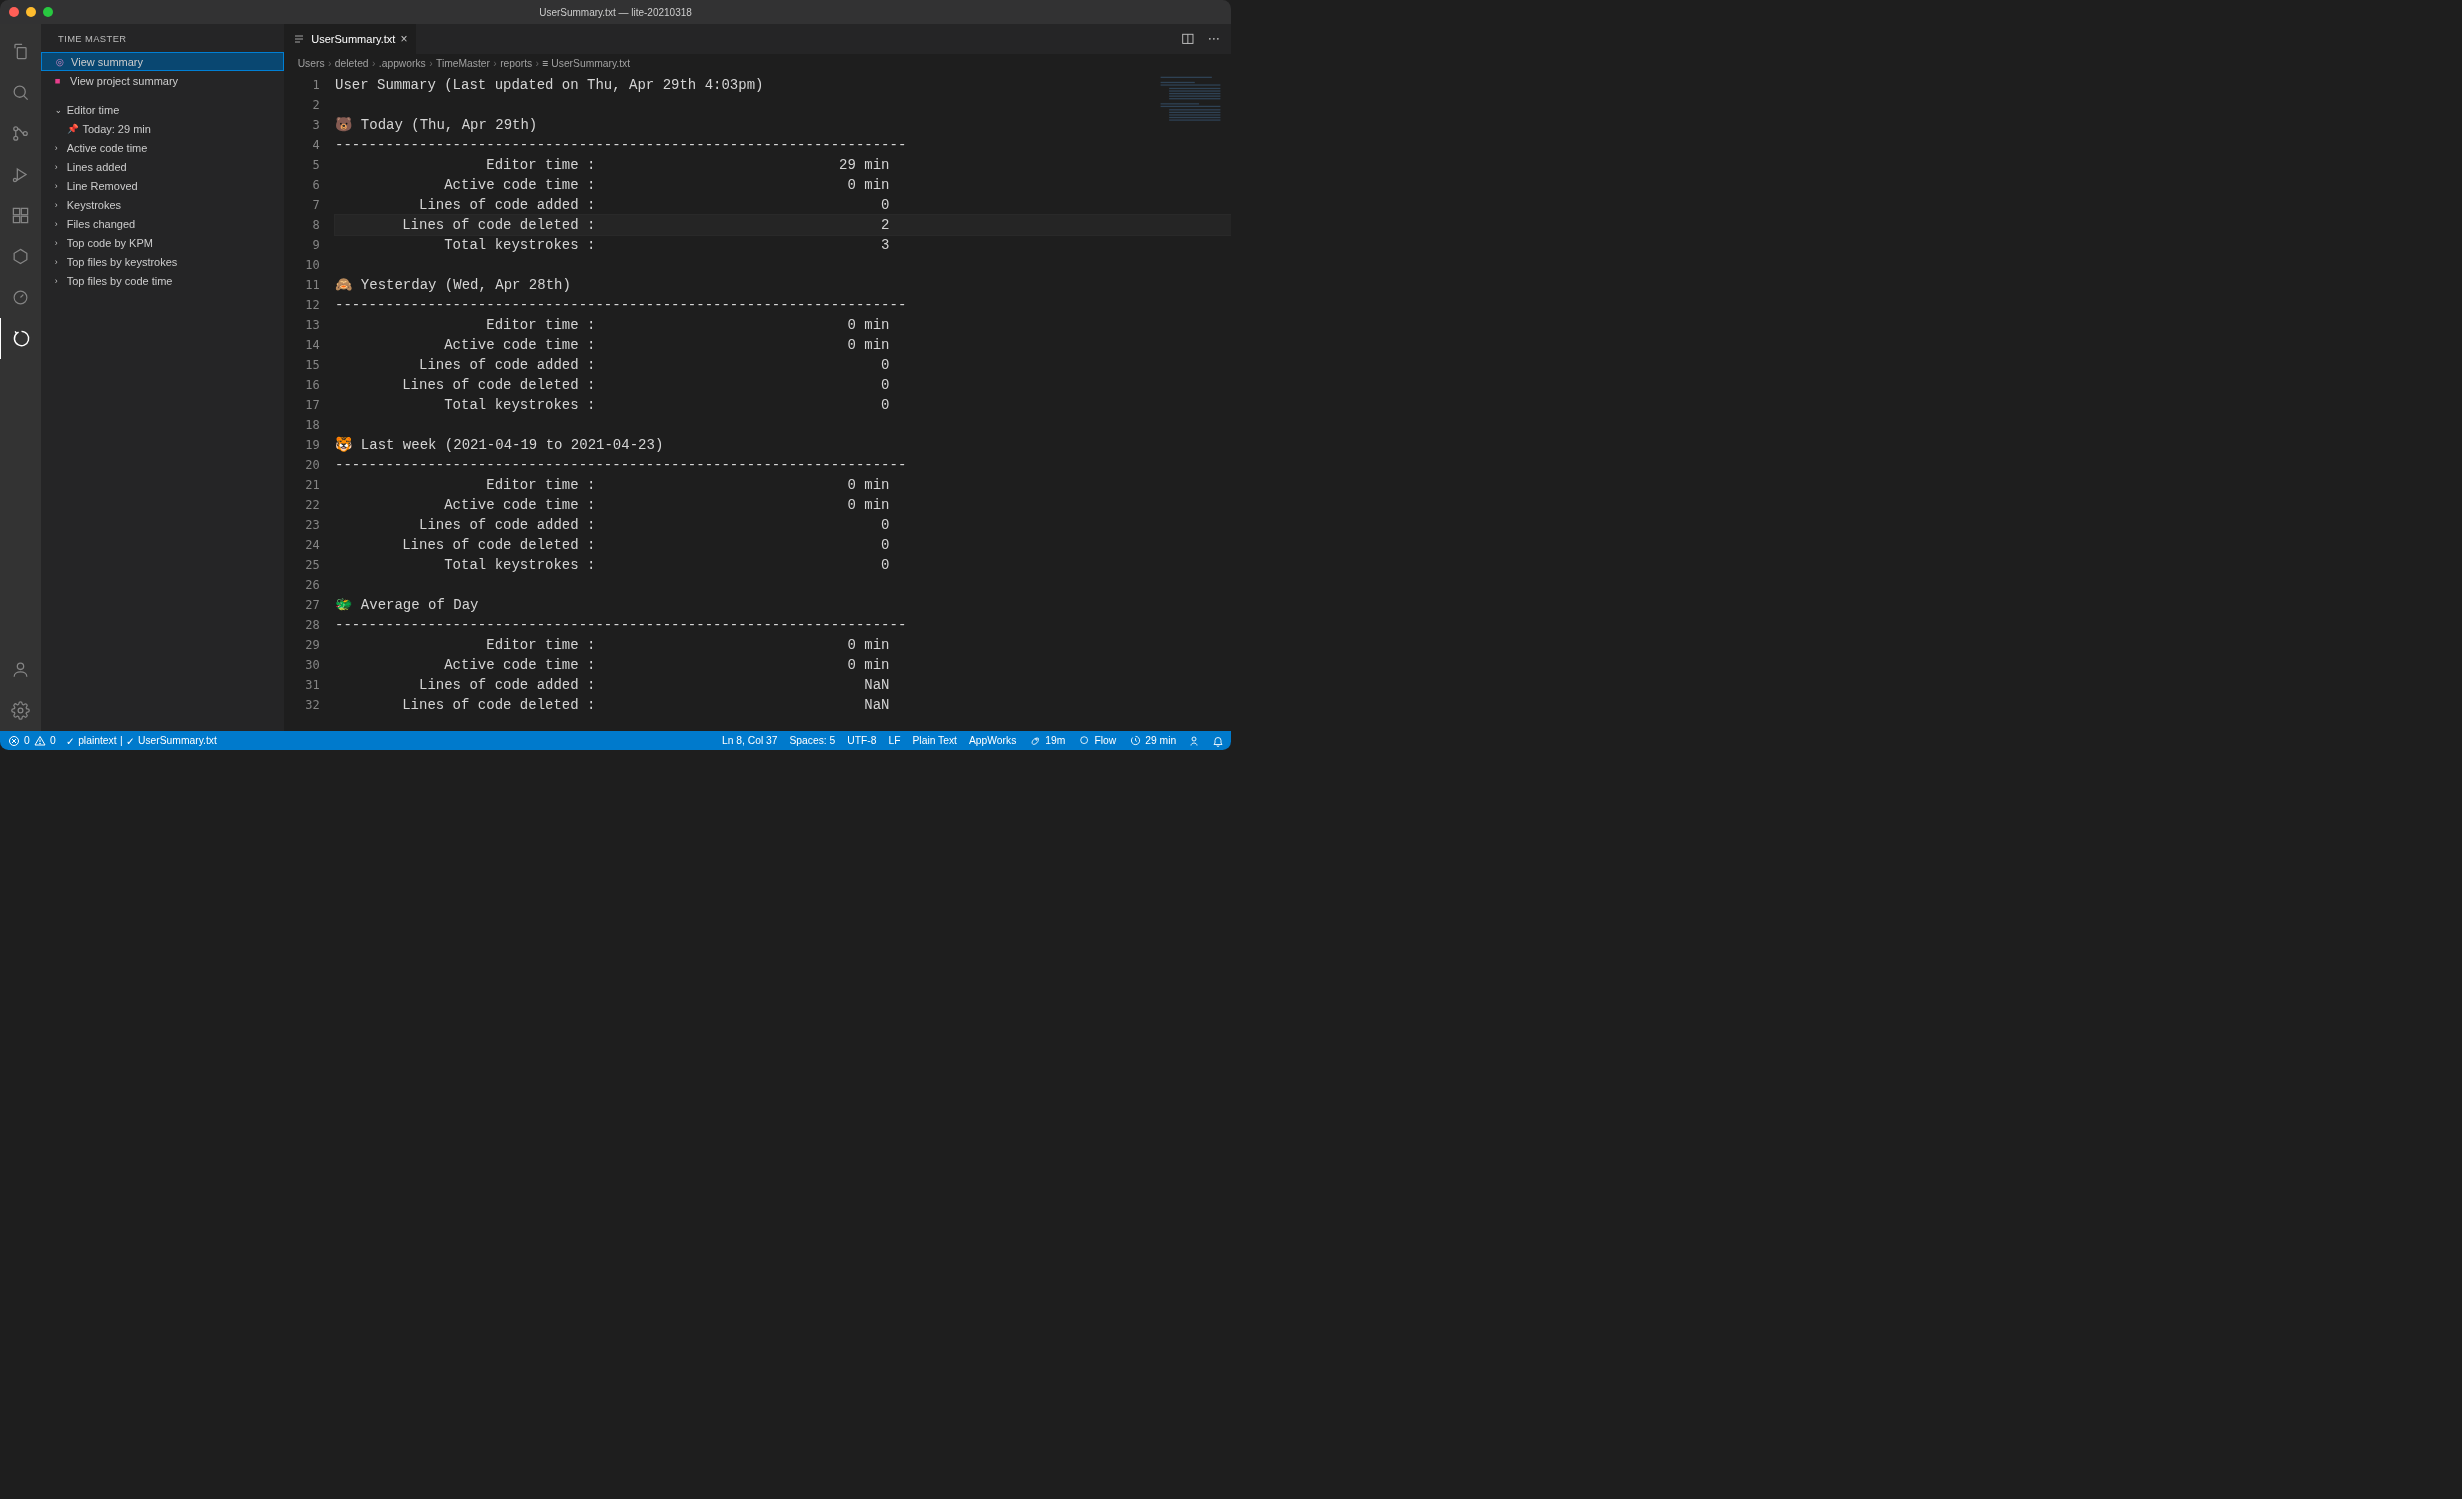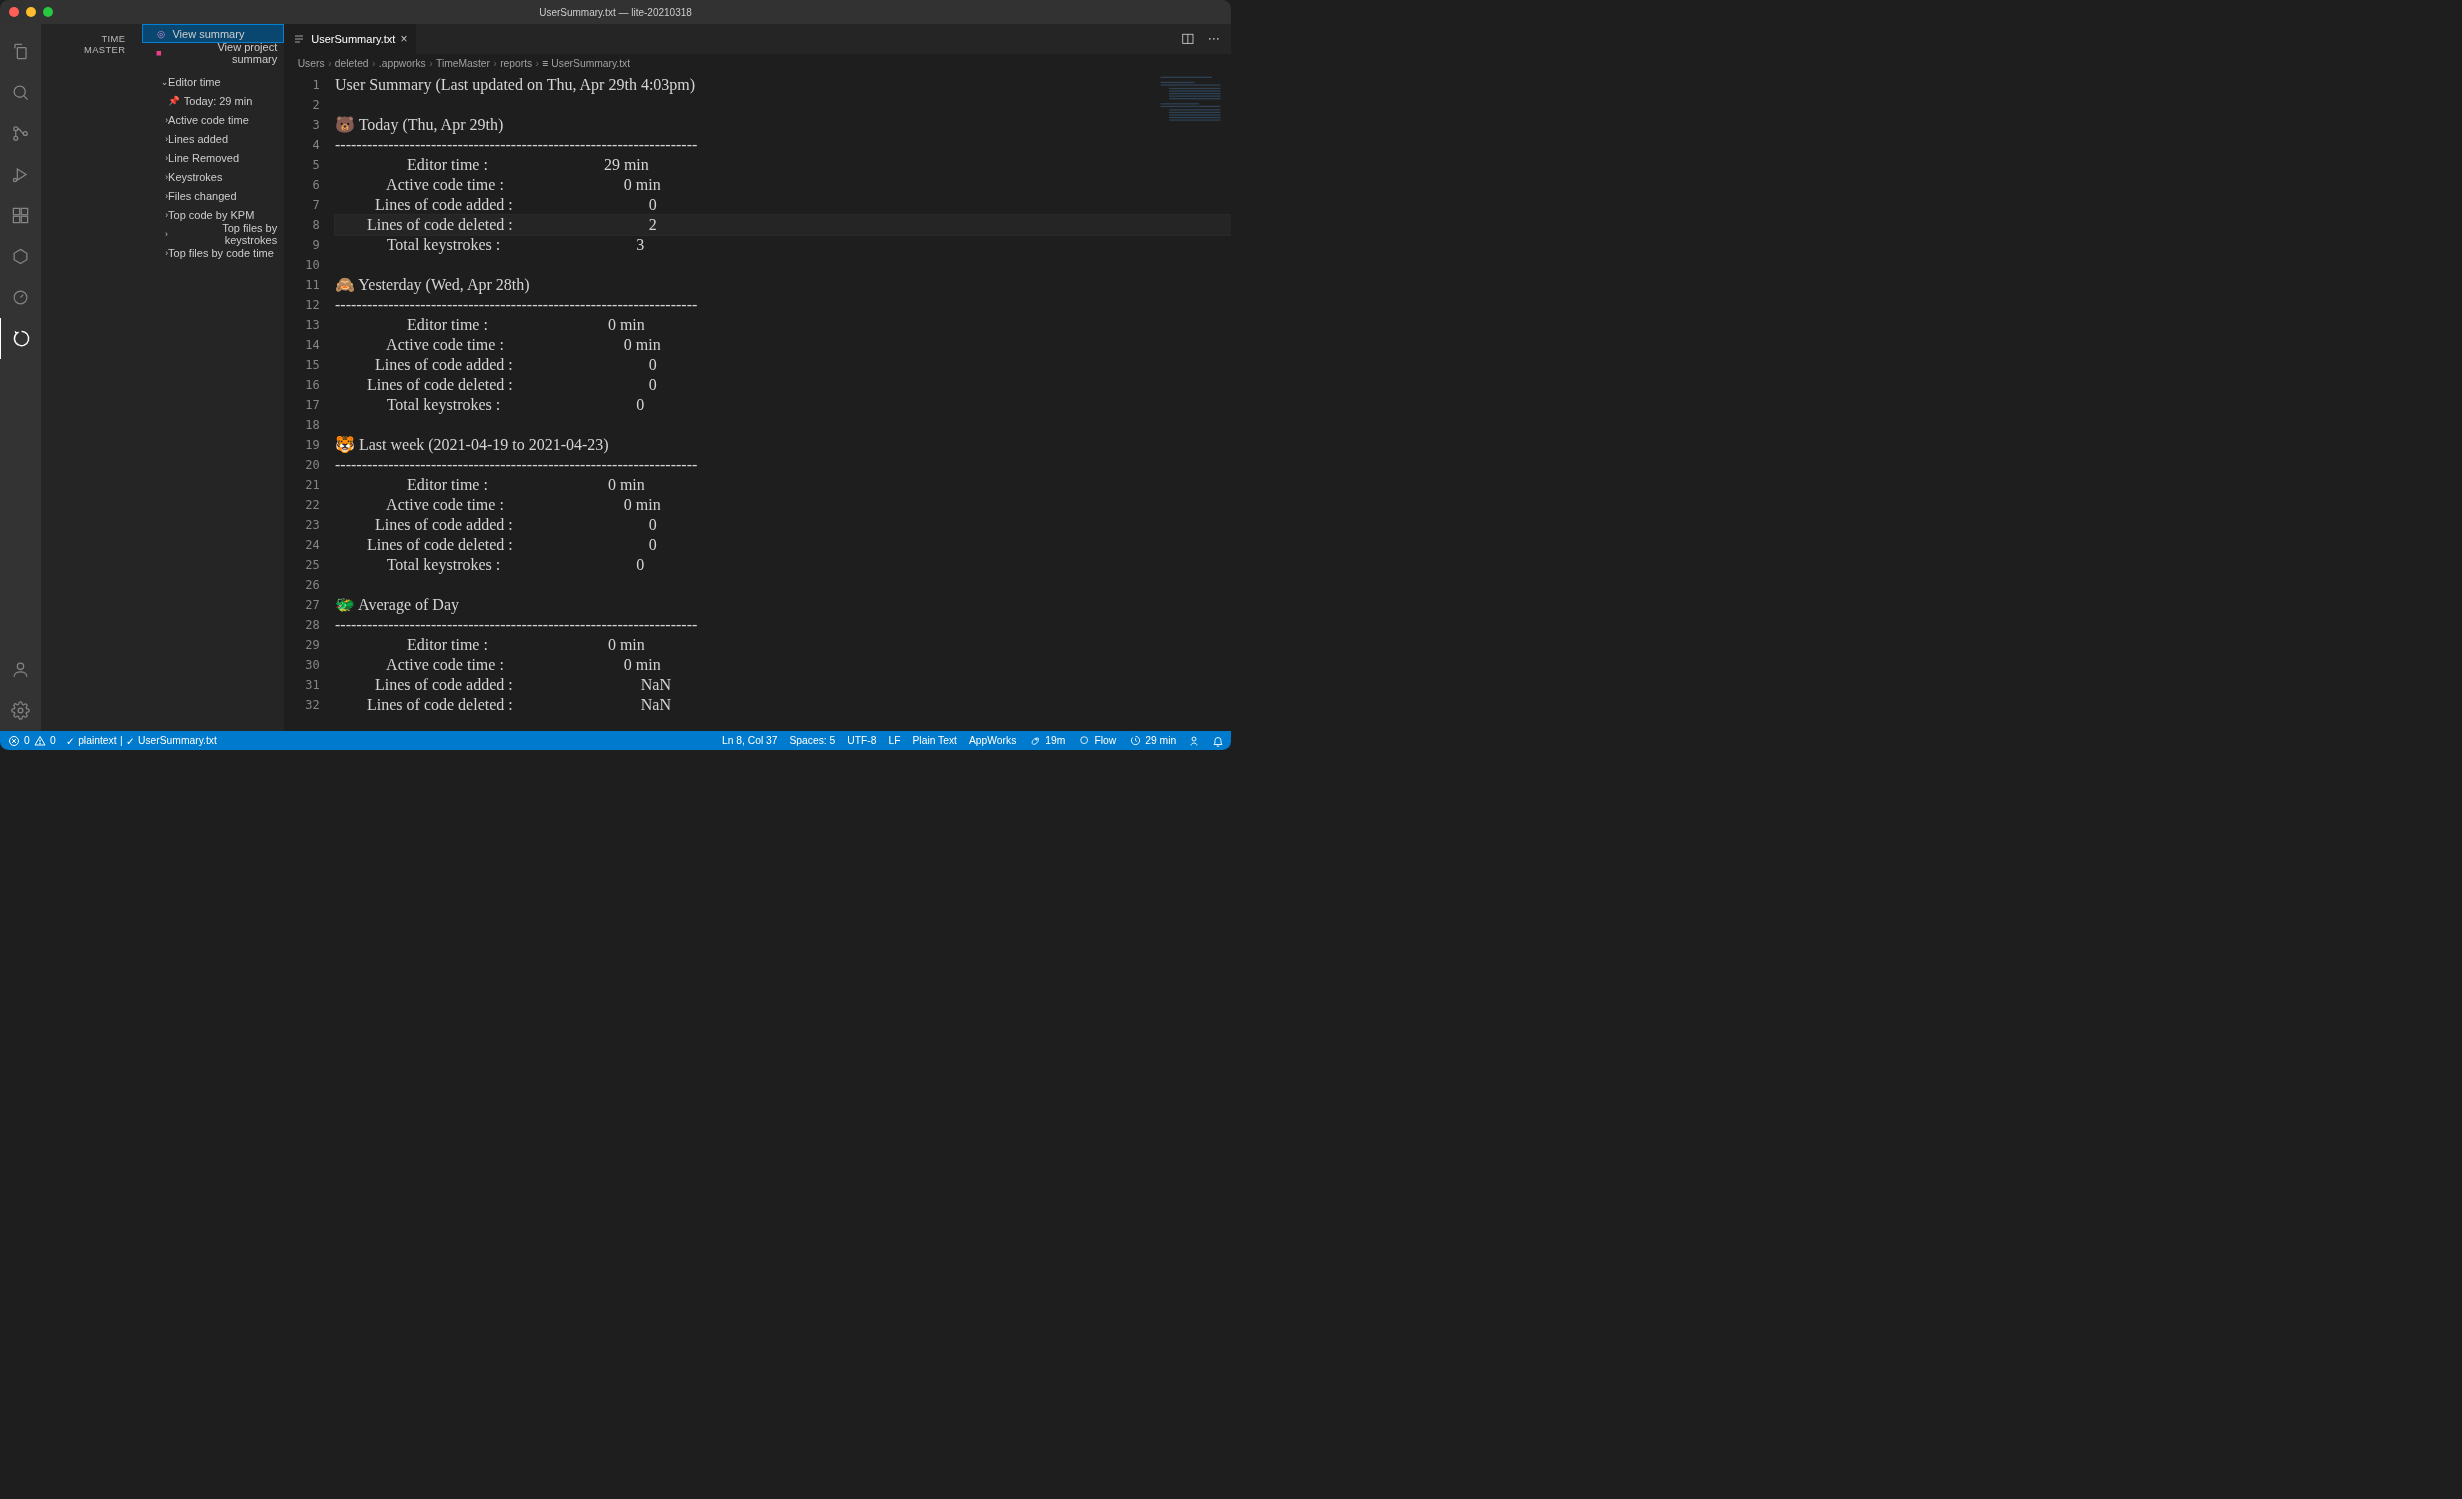--- a/index.html
+++ b/index.html
@@ -37,21 +37,21 @@
 }
 .activity-icon {
   width: 41px; height: 41px;
   display: flex; align-items: center; justify-content: center;
   color: #858585; cursor: pointer;
 }
 .activity-icon.active { color: #ffffff; border-left: 1.7px solid #fff; }
 .activity-spacer { flex: 1; }
 .sidebar {
   width: 243px; background: #252526;
-  display: flex; flex-direction: row; text-align: right;
+  display: flex; flex-direction: column;
 }
 .sidebar-header {
   font-size: 9.4px; color: #bbbbbb;
   padding: 8.5px 17px; letter-spacing: 0.4px;
 }
 .tree-item {
   display: flex; align-items: center;
   padding: 1.7px 6.8px 1.7px 13.7px;
   font-size: 11px; color: #cccccc;
   height: 19px; cursor: pointer;
@@ -84,21 +84,21 @@
 .code-wrap { flex: 1; display: flex; overflow: hidden; }
 .gutter {
   width: 51px; text-align: right; color: #858585;
   font-family: "Menlo", "Monaco", monospace; font-size: 12px;
   line-height: 20px; padding-right: 15.4px;
   padding-top: 1.7px;
 }
 .gutter .ln { height: 20px; }
 .code {
   flex: 1;
-  font-family: Liberation Serif, serif; font-size: 16px;
+  font-family: Liberation Mono, monospace; font-size: 14px;
   line-height: 20px; color: #d4d4d4;
   white-space: pre; padding-top: 1.7px;
   position: relative;
 }
 .code .line { height: 20px; position: relative; }
 .code .line.current-line { background: rgba(255,255,255,0.03); outline: 0.9px solid rgba(255,255,255,0.05); }
 .minimap {
   position: absolute; top: 49px; right: 0;
   width: 85px; height: 103px;
   background: linear-gradient(#1e1e1e, #1e1e1e);

